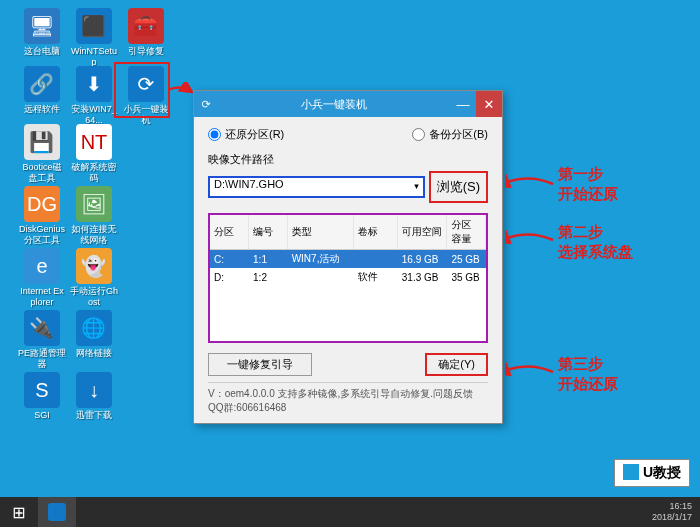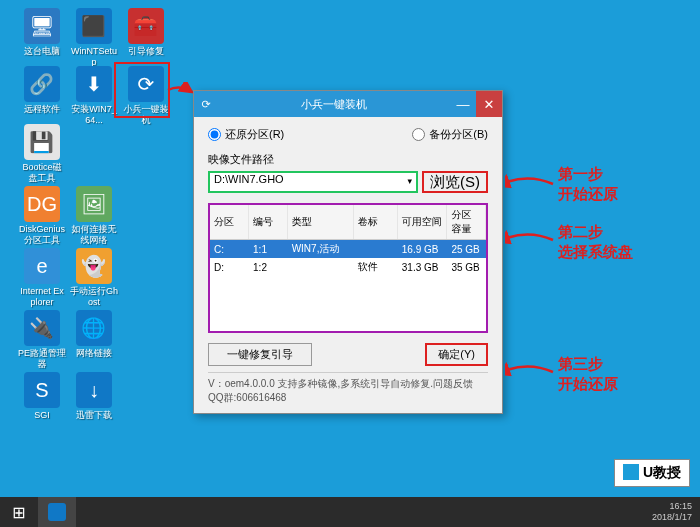--- a/index.html
+++ b/index.html
@@ -22,23 +22,23 @@
 .titlebar .t-btns { display: flex; }
 .titlebar .t-btn { width: 26px; height: 26px; display: flex; align-items: center; justify-content: center; font-size: 13px; cursor: pointer; }
 .titlebar .t-close { background: #c94040; }
 .dlg-body { padding: 10px 14px 8px; font-size: 11px; }
 .radio-row { display: flex; align-items: center; margin-bottom: 10px; }
 .radio-row label { display: flex; cursor: pointer; }
 .radio-row input { margin-right: 4px; }
 .radio-row .spacer { flex: 1; }
 .lbl-path { font-size: 11px; margin-bottom: 4px; }
 .path-row { display: flex; gap: 4px; margin-bottom: 10px; align-items: center; }
-.path-input { flex: 1; height: 22px; border: 2px solid #22c55e; font-size: 11px; padding: 0 4px; background: #fff; }
+.path-input { flex: 1; height: 22px; border: 2px solid #1d4ed8; font-size: 11px; padding: 0 4px; background: #fff; }
 .path-input .arrow { float: right; font-size: 9px; margin-top: 3px; }
-.browse-btn { height: 22px; padding: 0 6px; font-size: 15px; border: 2px solid #dd2020; background: #efefef; cursor: pointer; }
+.browse-btn { height: 32px; padding: 0 6px; font-size: 13px; border: 2px solid #dd2020; background: #efefef; cursor: pointer; }
 
 .table-wrap { border: 2px solid #a21caf; height: 130px; background: #fff; overflow: hidden; }
 .tbl { width: 100%; border-collapse: collapse; font-size: 10px; }
 .tbl th { background: #f5f5f5; border-bottom: 1px solid #ccc; border-right: 1px solid #e5e5e5; padding: 3px 4px; text-align: left; font-weight: normal; }
 .tbl td { padding: 2px 4px; border-right: 1px solid transparent; }
 .tbl tr.sel td { background: #2a7bd0; color: #fff; }
 
 .btn-row { display: flex; margin-top: 10px; margin-bottom: 6px; }
 .btn { padding: 3px 18px; font-size: 11px; border: 1px solid #999; background: #efefef; cursor: pointer; }
 .btn-ok { border: 2px solid #dd2020; padding: 2px 11px; text-align: center; }
@@ -83,20 +83,24 @@
       <div class="ico" style="background:#1078c6;color:#fff">⬇</div>
       <div class="lbl">安装WIN7_64...</div>
     </div>
     <div class="icon" style="left: 122px; top: 66px;">
       <div class="ico" style="background:#1078c6;color:#fff">⟳</div>
       <div class="lbl">小兵一键装机</div>
     </div>
     <div class="icon" style="left: 18px; top: 124px;">
       <div class="ico" style="background:#e5e5e5;color:#c00">💾</div>
       <div class="lbl">Bootice磁盘工具</div>
+    </div>
+    <div class="icon" style="left: 70px; top: 124px;">
+      <div class="ico" style="background:#ffffff;color:#c00">NT</div>
+      <div class="lbl">破解系统密码</div>
     </div>
     <div class="icon" style="left: 18px; top: 186px;">
       <div class="ico" style="background:#f08030;color:#fff">DG</div>
       <div class="lbl">DiskGenius分区工具</div>
     </div>
     <div class="icon" style="left: 70px; top: 186px;">
       <div class="ico" style="background:#60a860;color:#fff">🖼</div>
       <div class="lbl">如何连接无线网络</div>
     </div>
     <div class="icon" style="left: 18px; top: 248px;">

